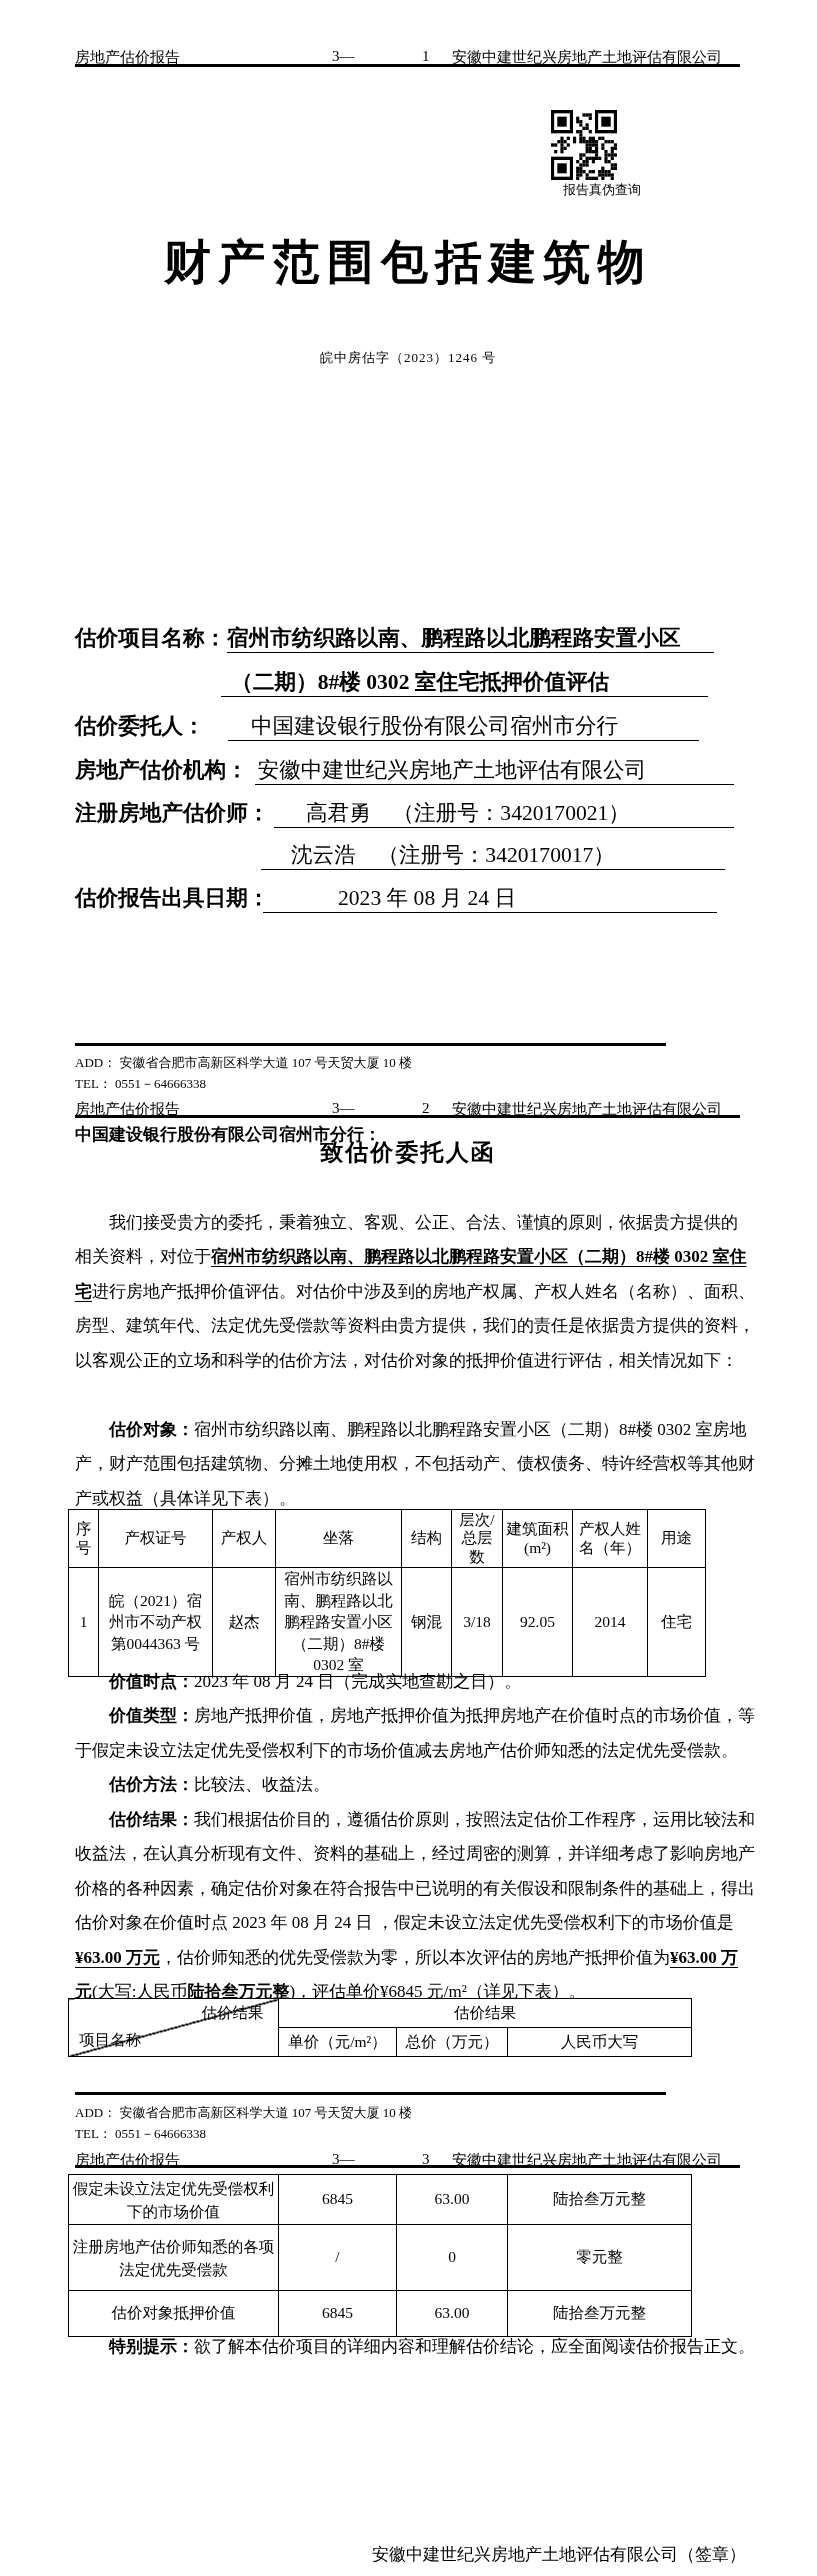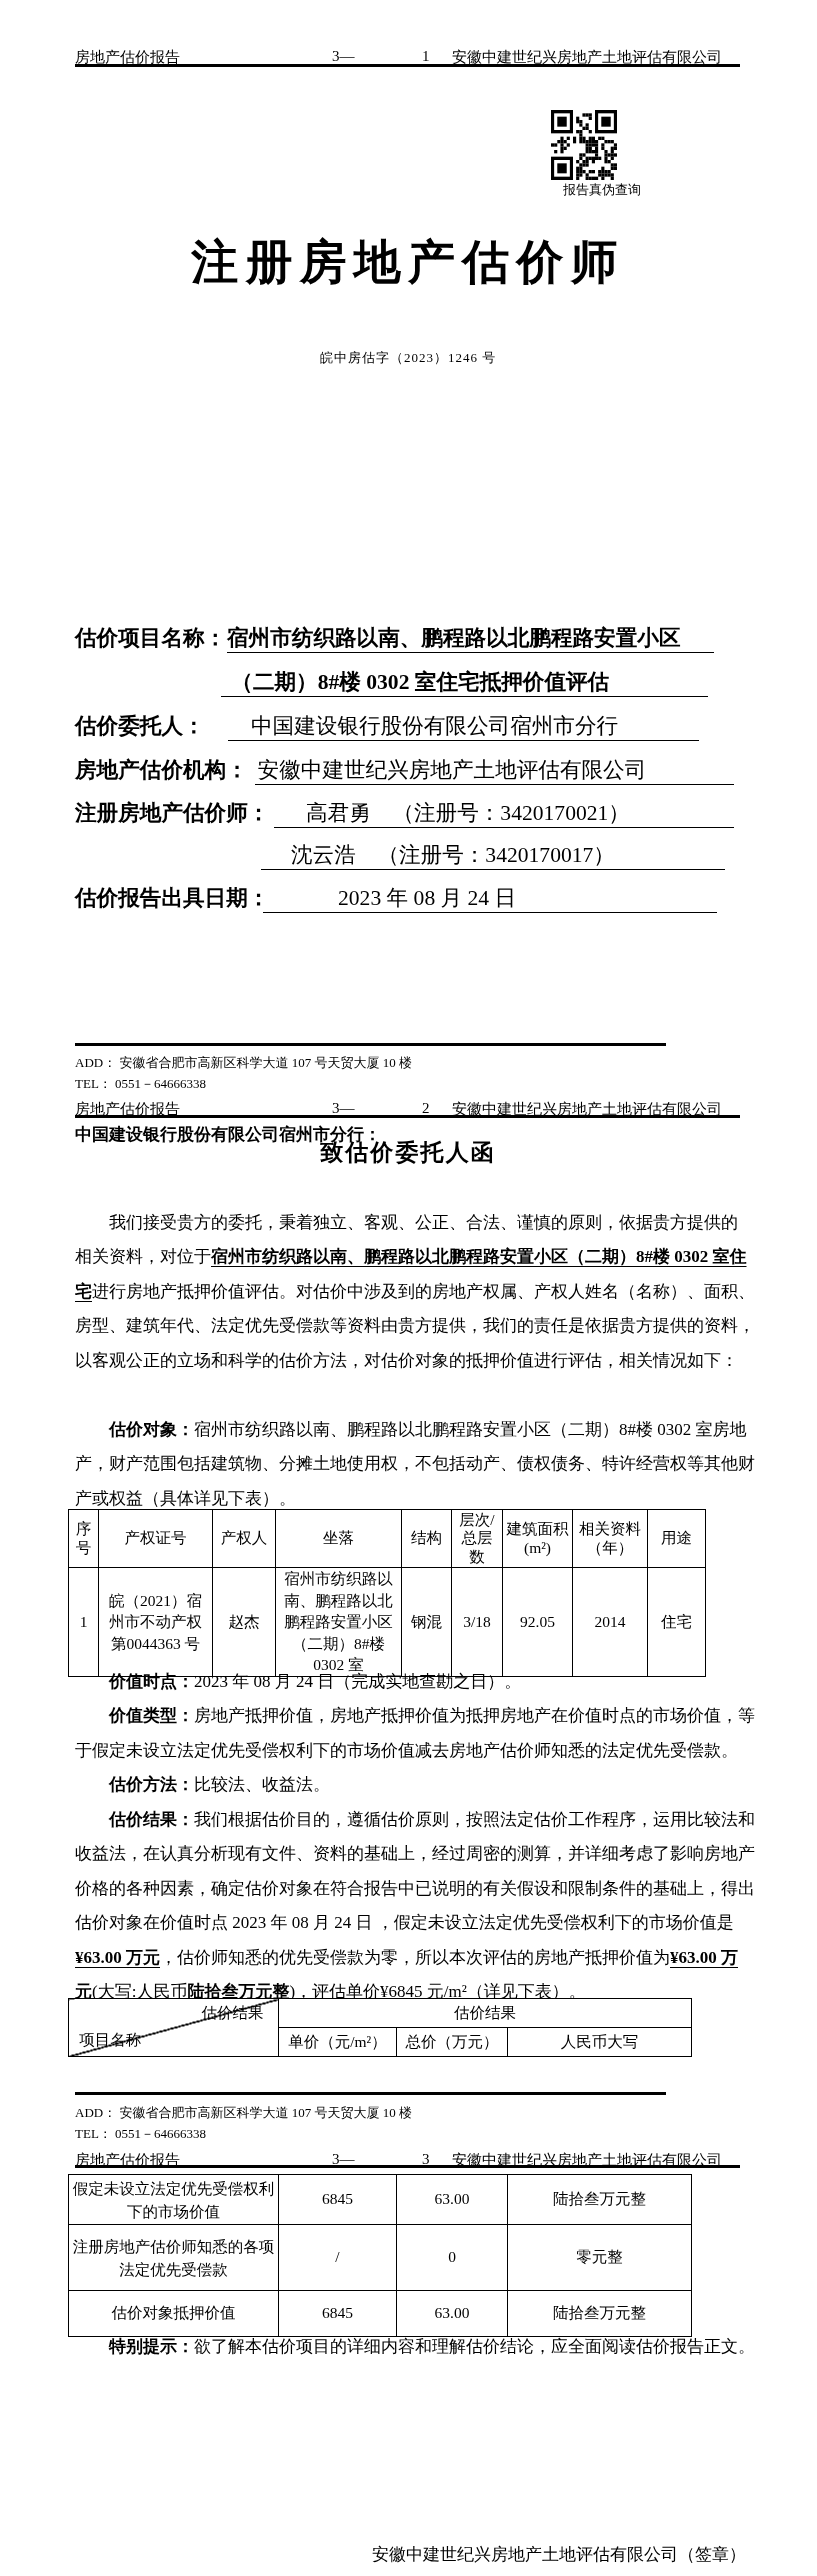--- a/index.html
+++ b/index.html
@@ -189,21 +189,21 @@
         <rect x="66" y="120" width="6" height="6" fill="#000"></rect>
         <rect x="72" y="120" width="6" height="6" fill="#000"></rect>
         <rect x="78" y="120" width="6" height="6" fill="#000"></rect>
         <rect x="84" y="120" width="6" height="6" fill="#000"></rect>
         <rect x="96" y="120" width="6" height="6" fill="#000"></rect>
         <rect x="114" y="120" width="6" height="6" fill="#000"></rect>
       </svg>
   </div>
   <div class="qrcap">报告真伪查询</div>
 
-  <div class="title">注册房地产估价师</div>
+  <div class="title">财产范围包括建筑物</div>
   <div class="docno">皖中房估字（2023）1246 号</div>
 
   <div class="fld" style="top:625px">
     <span class="flabel">估价项目名称：</span>
     <span class="fval b" style="left:227px;width:487px;">宿州市纺织路以南、鹏程路以北鹏程路安置小区</span>
   </div>
   <div class="fld" style="top:669px">
     <span class="fval b" style="left:221px;width:487px;padding-left:10.3px;">（二期）8#楼 0302 室住宅抵押价值评估</span>
   </div>
   <div class="fld" style="top:713px">
@@ -266,21 +266,21 @@
     </colgroup>
     <tbody>
         <tr style="height:58px">
       <th style="line-height:18.5px">序号</th>
       <th>产权证号</th>
       <th>产权人</th>
       <th>坐落</th>
       <th>结构</th>
       <th style="line-height:18.5px">层次/总层数</th>
       <th style="line-height:18.5px">建筑面积(m²)</th>
-      <th style="line-height:18.5px">相关资料（年）</th>
+      <th style="line-height:18.5px">产权人姓名（年）</th>
       <th>用途</th>
     </tr>
     <tr style="height:89px">
       <td>1</td>
       <td style="line-height:21.6px">皖（2021）宿州市不动产权第0044363 号</td>
       <td>赵杰</td>
       <td style="line-height:21.6px">宿州市纺织路以南、鹏程路以北鹏程路安置小区（二期）8#楼 0302 室</td>
       <td>钢混</td>
       <td>3/18</td>
       <td>92.05</td>

